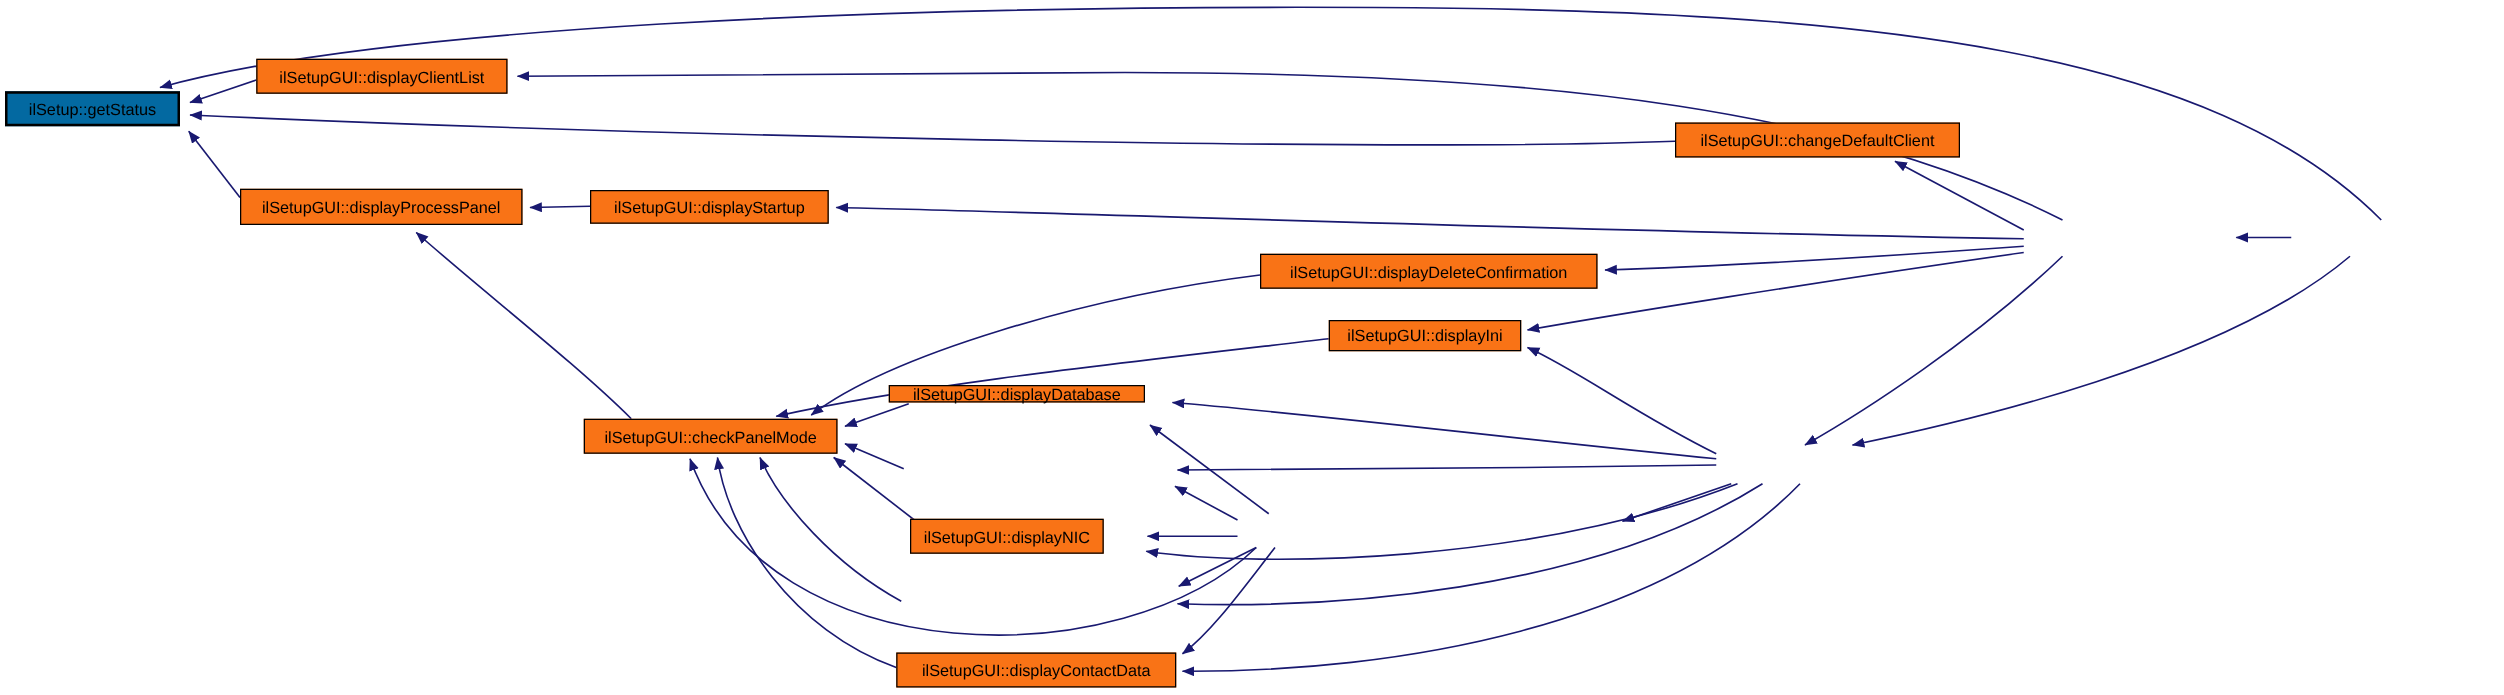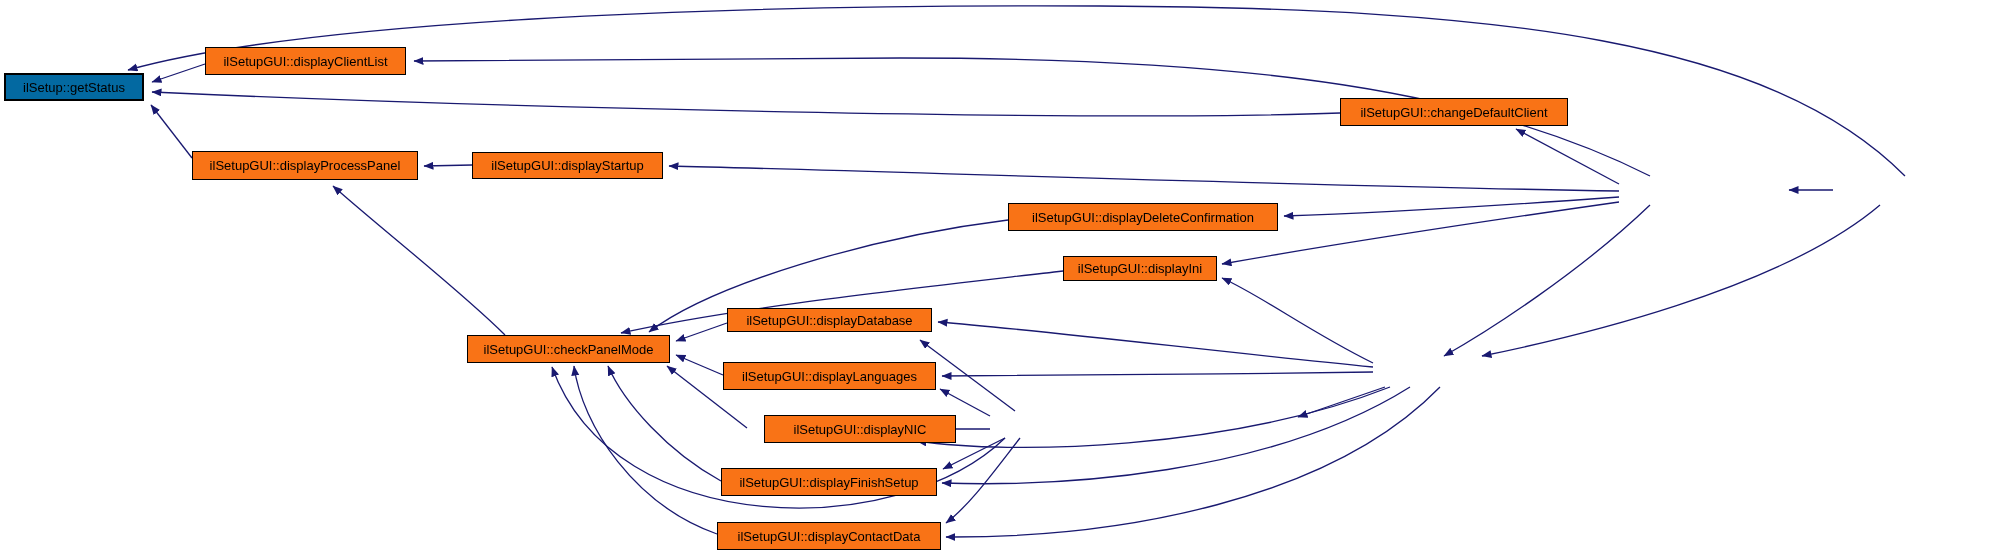--- a/index.html
+++ b/index.html
@@ -87,25 +87,23 @@
   <div class="node" style="left:1340px;top:98px;width:228px;height:28px;">ilSetupGUI::changeDefaultClient</div>
 
 
 
   <div class="node" style="left:1008px;top:203px;width:270px;height:28px;">ilSetupGUI::displayDeleteConfirmation</div>
 
   <div class="node" style="left:1063px;top:256px;width:154px;height:25px;">ilSetupGUI::displayIni</div>
 
   <div class="node" style="left:467px;top:335px;width:203px;height:28px;">ilSetupGUI::checkPanelMode</div>
 
-  <div class="node" style="left:727px;top:308px;width:205px;height:24px;">ilSetupGUI::displayDatabase</div>
+  <div class="node" style="left:711px;top:308px;width:205px;height:14px;">ilSetupGUI::displayDatabase</div>
 
-  <div class="node" style="left:723px;top:362px;width:213px;height:28px;">ilSetupGUI::displayLanguages</div>
 
-  <div class="node" style="left:764px;top:415px;width:192px;height:28px;">ilSetupGUI::displayNIC</div>
+  <div class="node" style="left:728px;top:415px;width:155px;height:28px;">ilSetupGUI::displayNIC</div>
 
-  <div class="node" style="left:721px;top:468px;width:216px;height:28px;">ilSetupGUI::displayFinishSetup</div>
 
   <div class="node" style="left:717px;top:522px;width:224px;height:28px;">ilSetupGUI::displayContactData</div>
 
 
 
 </div>
 
 </body></html>

